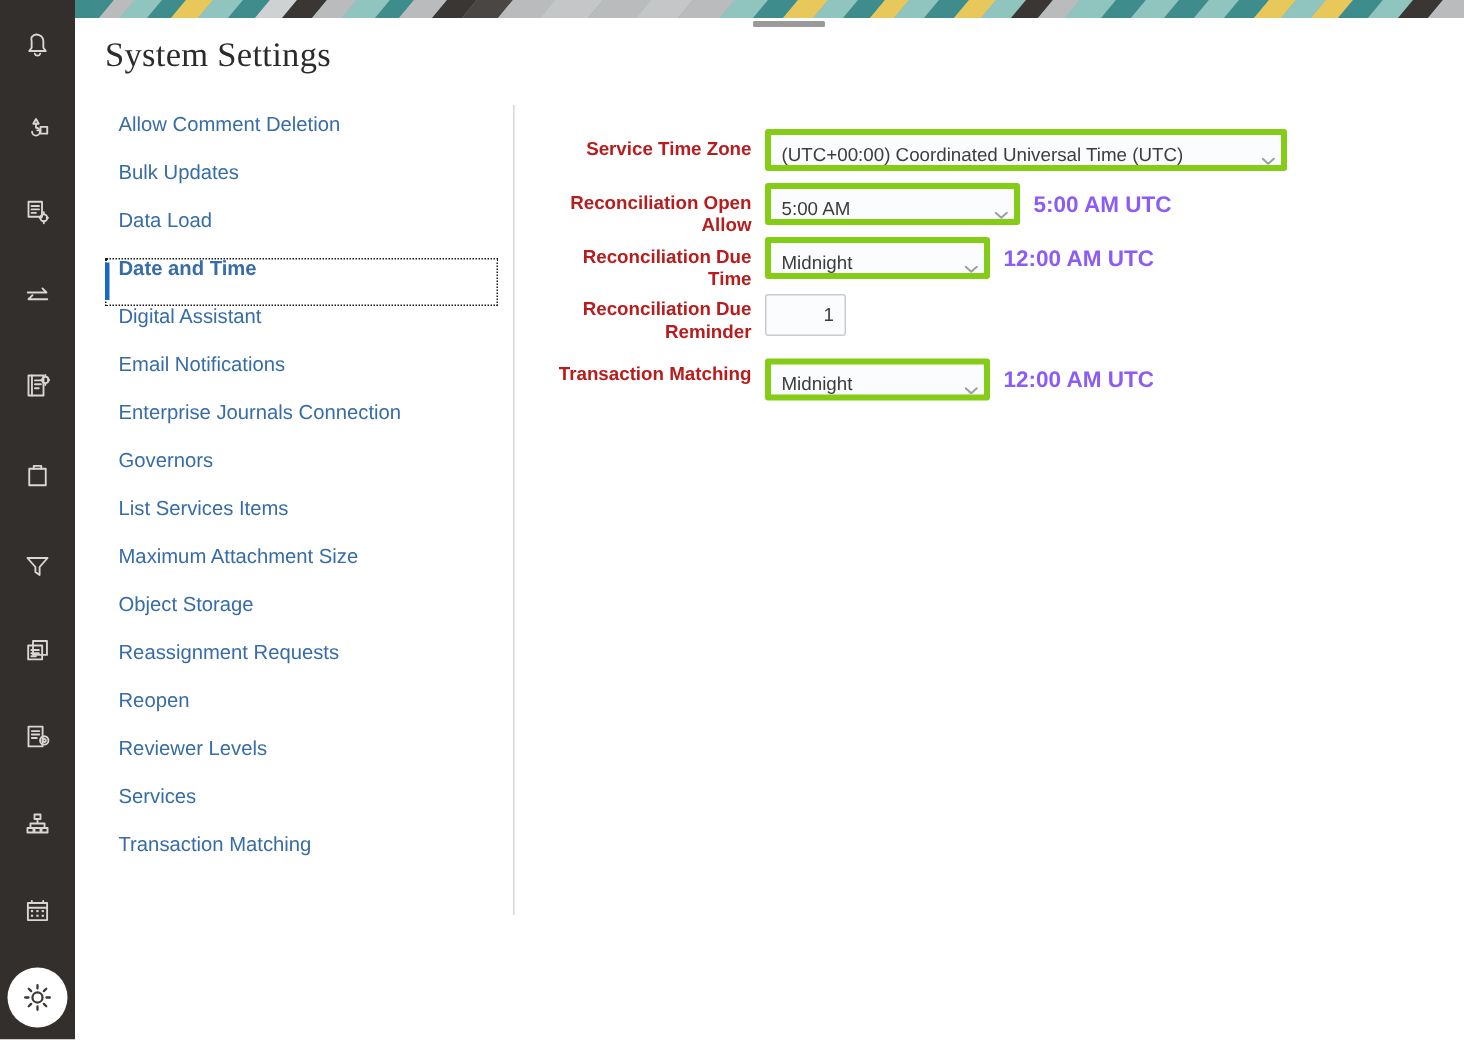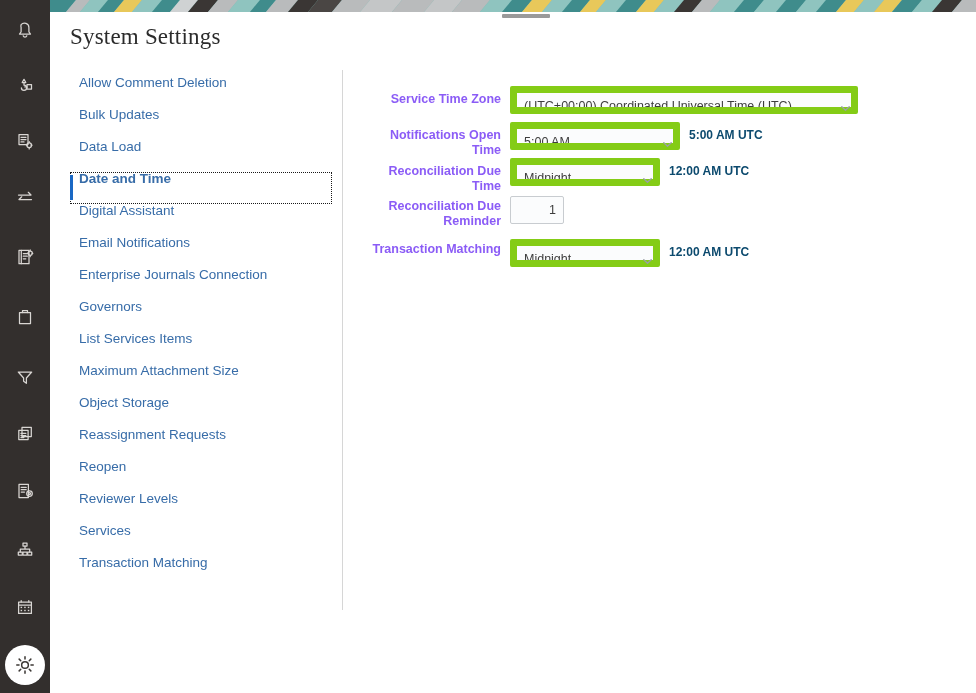--- a/index.html
+++ b/index.html
@@ -152,34 +152,34 @@
     position: absolute;
     left: 0;
     display: flex;
     align-items: flex-start;
   }
   .form-label {
     width: 150px;
     text-align: right;
     font-size: 12.5px;
     font-weight: bold;
-    color: #8b5cf6;
+    color: #b91c1c;
     line-height: 15px;
     padding-top: 6px;
     padding-right: 9px;
   }
   .form-label.two-line { padding-top: 3px; }
 
   .sel-wrap { position: relative; }
   select.field {
     -webkit-appearance: none;
     -moz-appearance: none;
     appearance: none;
     height: 28px;
-    border: 7px solid #84cc16;
+    border: 4px solid #84cc16;
     background: #fbfcfd;
     border-radius: 2px;
     font-family: "Liberation Sans", sans-serif;
     font-size: 12.5px;
     color: #3d3d3d;
     padding: 0 26px 0 7px;
     line-height: 26px;
     outline: none;
   }
   .chev {
@@ -205,23 +205,23 @@
     border-radius: 2px;
     font-family: "Liberation Sans", sans-serif;
     font-size: 12.5px;
     color: #3d3d3d;
     text-align: right;
     padding: 0 7px;
     outline: none;
   }
 
   .suffix {
-    font-size: 12px;
+    font-size: 15px;
     font-weight: bold;
-    color: #0c4a6e;
+    color: #8b5cf6;
     padding-top: 6px;
     padding-left: 9px;
     white-space: nowrap;
   }
 </style>
 </head>
 <body>
 
 <div id="app">
 
@@ -451,21 +451,21 @@
         </select>
         <span class="chev">
           <svg width="9" height="5" viewBox="0 0 9 5">
               <polyline points="0.8,0.8 4.5,4.2 8.2,0.8"></polyline>
             </svg>
         </span>
       </div>
     </div>
 
     <div class="form-row" style="top:36px">
-      <div class="form-label">Notifications Open Time</div>
+      <div class="form-label">Reconciliation Open Allow</div>
       <div class="sel-wrap">
         <select class="field" style="width:170px">
           <option>5:00 AM</option>
         </select>
         <span class="chev">
           <svg width="9" height="5" viewBox="0 0 9 5">
               <polyline points="0.8,0.8 4.5,4.2 8.2,0.8"></polyline>
             </svg>
         </span>
       </div>

